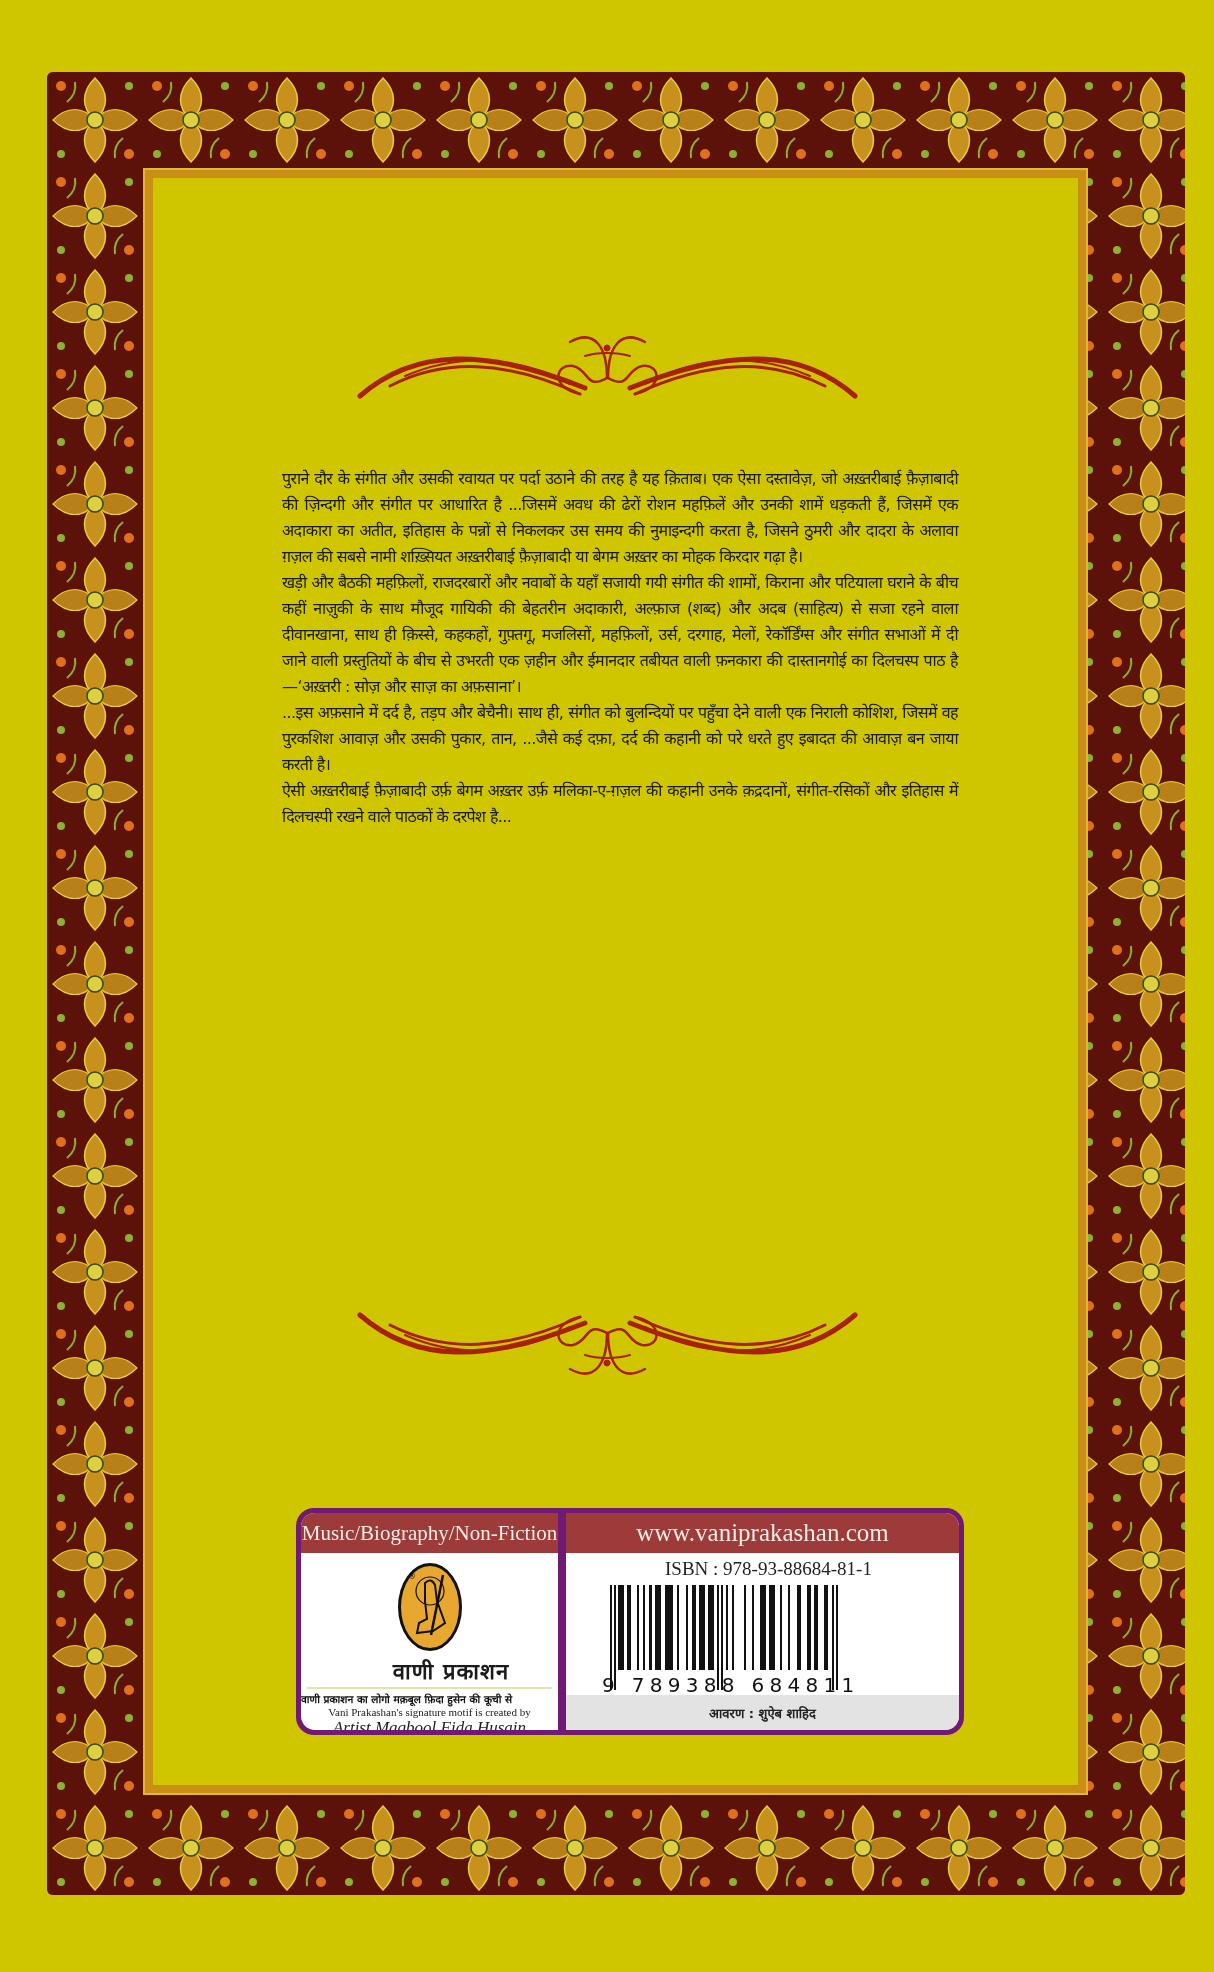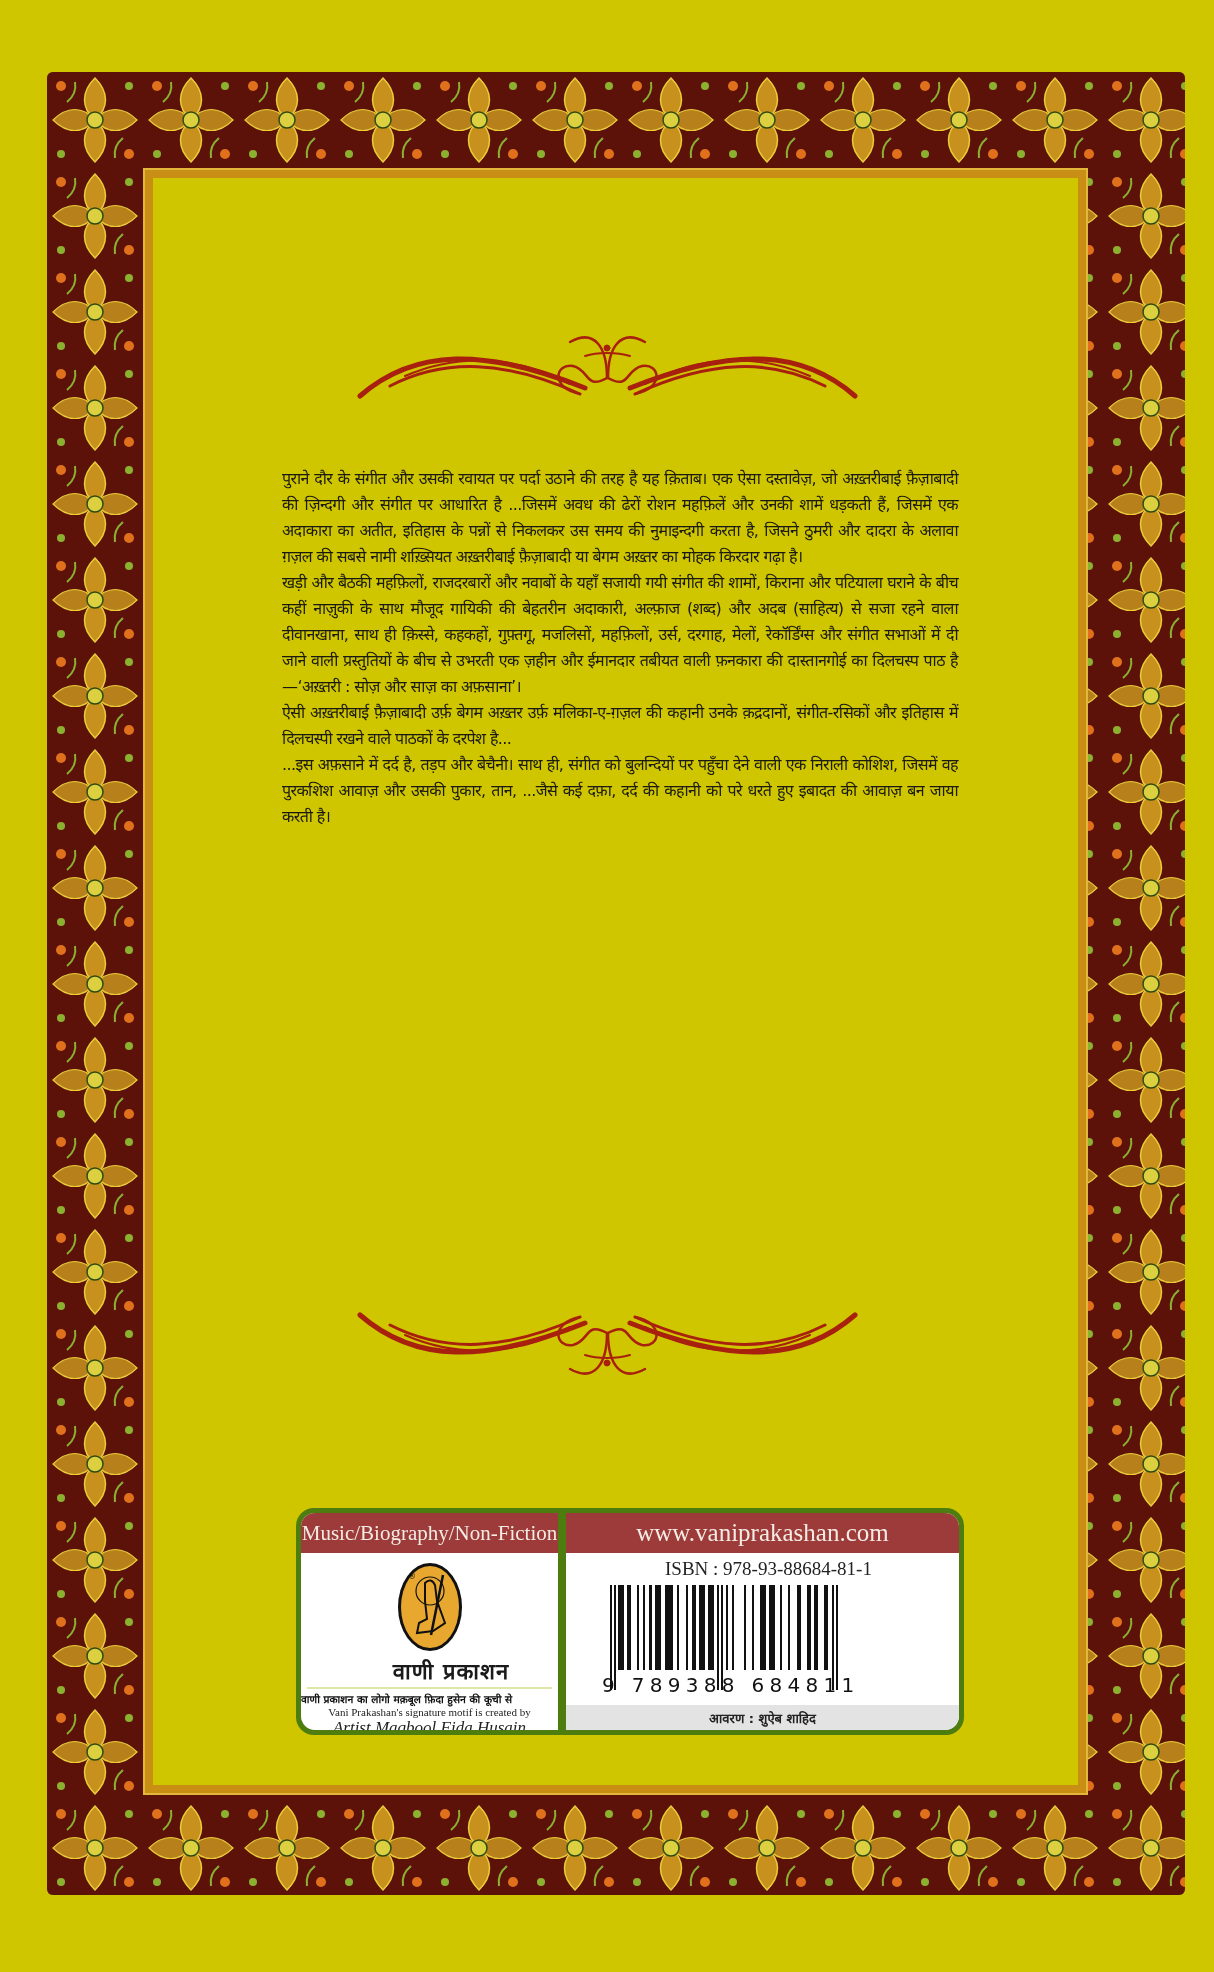--- a/index.html
+++ b/index.html
@@ -30,21 +30,21 @@
   .ornament.bottom { top: 1305px; transform: scaleY(-1); }
   .blurb {
     position: absolute; left: 282px; top: 466px; width: 676px;
     font-family: "DejaVu Sans", sans-serif;
     font-size: 16px; line-height: 26px; color: #1a1a10;
     text-align: justify; letter-spacing: -0.6px;
   }
   .blurb p { margin: 0; }
   .label-box {
     position: absolute; left: 296px; top: 1508px; width: 668px; height: 227px;
-    background: #4d7c0f; border-radius: 18px;
+    background: #701a75; border-radius: 18px;
   }
   .panel {
     position: absolute; top: 5px; bottom: 5px; background: #fff; overflow: hidden;
   }
   .panel.left { left: 5px; width: 257px; border-radius: 14px 0 0 14px; }
   .panel.right { left: 270px; right: 5px; border-radius: 0 14px 14px 0; }
   .panel-head {
     height: 40px; background: #9c3b3a; color: #f4ece4;
     font-family: "Liberation Serif", serif; font-size: 21px;
     display: flex; align-items: center; justify-content: center;
@@ -65,21 +65,21 @@
   .isbn {
     text-align: center; font-family: "Liberation Serif", serif; font-size: 19px;
     color: #222; margin-top: 5px; padding-left: 20px; text-align: left;
   }
   .barcode { position: absolute; left: 38px; top: 72px; width: 250px; height: 105px; }
   .barcode-digits {
     position: absolute; left: 36px; top: 160px; font-family: "DejaVu Sans", sans-serif;
     font-size: 20px; letter-spacing: 5.3px; color: #111; background: transparent;
   }
   .cover-credit {
-    position: absolute; left: 0; right: 0; bottom: 0; height: 25px; background: #e3e3e3;
+    position: absolute; left: 0; right: 0; bottom: 0; height: 35px; background: #e3e3e3;
     display: flex; align-items: center; justify-content: center;
     font-size: 13px; font-weight: bold; color: #222;
   }
 </style>
 </head>
 <body>
 
 <div class="border-outer">
   <svg width="1138" height="1823">
     <defs>
@@ -118,22 +118,22 @@
     <path d="M225 14 C250 0 262 20 262 50" stroke-width="2.5"></path>
     <path d="M300 14 C275 0 263 20 263 50" stroke-width="2.5"></path>
     <path d="M240 28 C252 24 272 24 285 28" stroke-width="2"></path>
     <circle cx="262" cy="20" r="3" fill="#a8200e"></circle>
   </g>
 </svg>
 
 <div class="blurb">
   <p>पुराने दौर के संगीत और उसकी रवायत पर पर्दा उठाने की तरह है यह क़िताब। एक ऐसा दस्तावेज़, जो अख़्तरीबाई फ़ैज़ाबादी की ज़िन्दगी और संगीत पर आधारित है ...जिसमें अवध की ढेरों रोशन महफ़िलें और उनकी शामें धड़कती हैं, जिसमें एक अदाकारा का अतीत, इतिहास के पन्नों से निकलकर उस समय की नुमाइन्दगी करता है, जिसने ठुमरी और दादरा के अलावा ग़ज़ल की सबसे नामी शख़्सियत अख़्तरीबाई फ़ैज़ाबादी या बेगम अख़्तर का मोहक किरदार गढ़ा है।</p>
   <p>खड़ी और बैठकी महफ़िलों, राजदरबारों और नवाबों के यहाँ सजायी गयी संगीत की शामों, किराना और पटियाला घराने के बीच कहीं नाज़ुकी के साथ मौजूद गायिकी की बेहतरीन अदाकारी, अल्फ़ाज (शब्द) और अदब (साहित्य) से सजा रहने वाला दीवानखाना, साथ ही क़िस्से, कहकहों, गुफ़्तगू, मजलिसों, महफ़िलों, उर्स, दरगाह, मेलों, रेकॉर्डिंग्स और संगीत सभाओं में दी जाने वाली प्रस्तुतियों के बीच से उभरती एक ज़हीन और ईमानदार तबीयत वाली फ़नकारा की दास्तानगोई का दिलचस्प पाठ है—‘अख़्तरी : सोज़ और साज़ का अफ़साना’।</p>
+  <p>...इस अफ़साने में दर्द है, तड़प और बेचैनी। साथ ही, संगीत को बुलन्दियों पर पहुँचा देने वाली एक निराली कोशिश, जिसमें वह पुरकशिश आवाज़ और उसकी पुकार, तान, ...जैसे कई दफ़ा, दर्द की कहानी को परे धरते हुए इबादत की आवाज़ बन जाया करती है।</p>
   <p>ऐसी अख़्तरीबाई फ़ैज़ाबादी उर्फ़ बेगम अख़्तर उर्फ़ मलिका-ए-ग़ज़ल की कहानी उनके क़द्रदानों, संगीत-रसिकों और इतिहास में दिलचस्पी रखने वाले पाठकों के दरपेश है...</p>
-  <p>...इस अफ़साने में दर्द है, तड़प और बेचैनी। साथ ही, संगीत को बुलन्दियों पर पहुँचा देने वाली एक निराली कोशिश, जिसमें वह पुरकशिश आवाज़ और उसकी पुकार, तान, ...जैसे कई दफ़ा, दर्द की कहानी को परे धरते हुए इबादत की आवाज़ बन जाया करती है।</p>
 </div>
 
 <svg class="ornament bottom" viewBox="0 0 525 78">
   <g fill="none" stroke="#a8200e" stroke-linecap="round">
     <path d="M15 68 C70 20 140 20 240 60" stroke-width="5"></path>
     <path d="M45 58 C100 30 160 32 235 66" stroke-width="3"></path>
     <path d="M60 48 C110 26 170 26 225 56" stroke-width="2"></path>
     <path d="M510 68 C455 20 385 20 285 60" stroke-width="5"></path>
     <path d="M480 58 C425 30 365 32 290 66" stroke-width="3"></path>
     <path d="M465 48 C415 26 355 26 300 56" stroke-width="2"></path>

